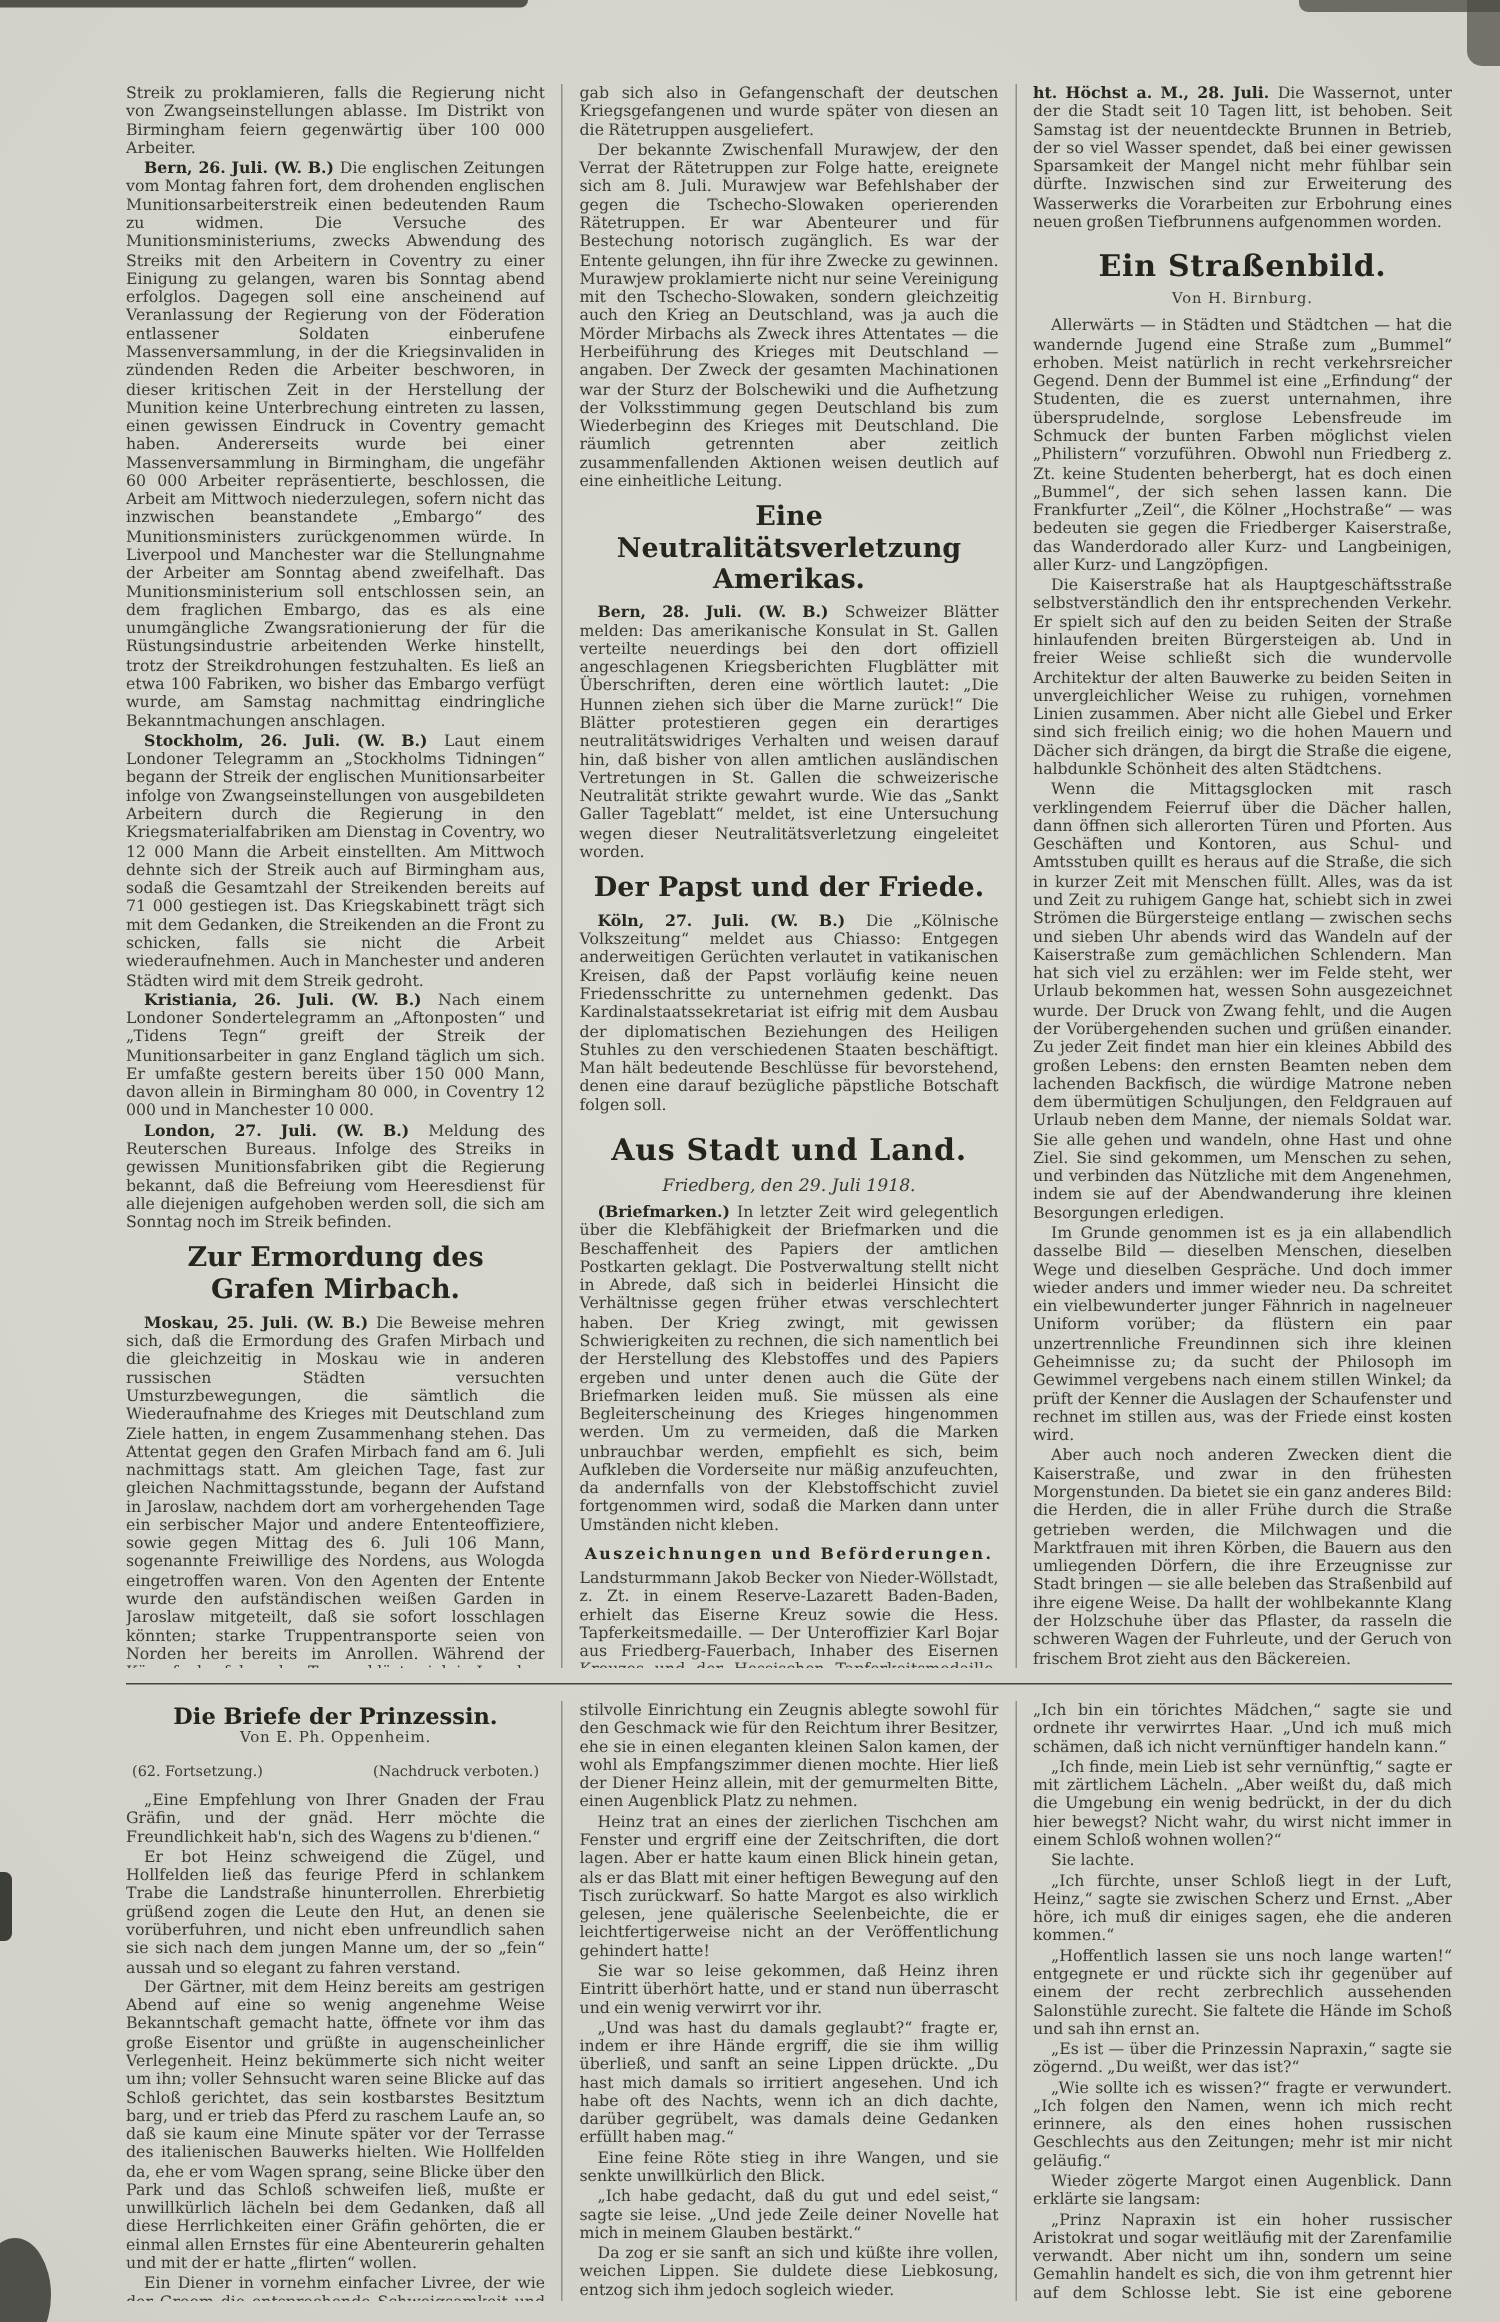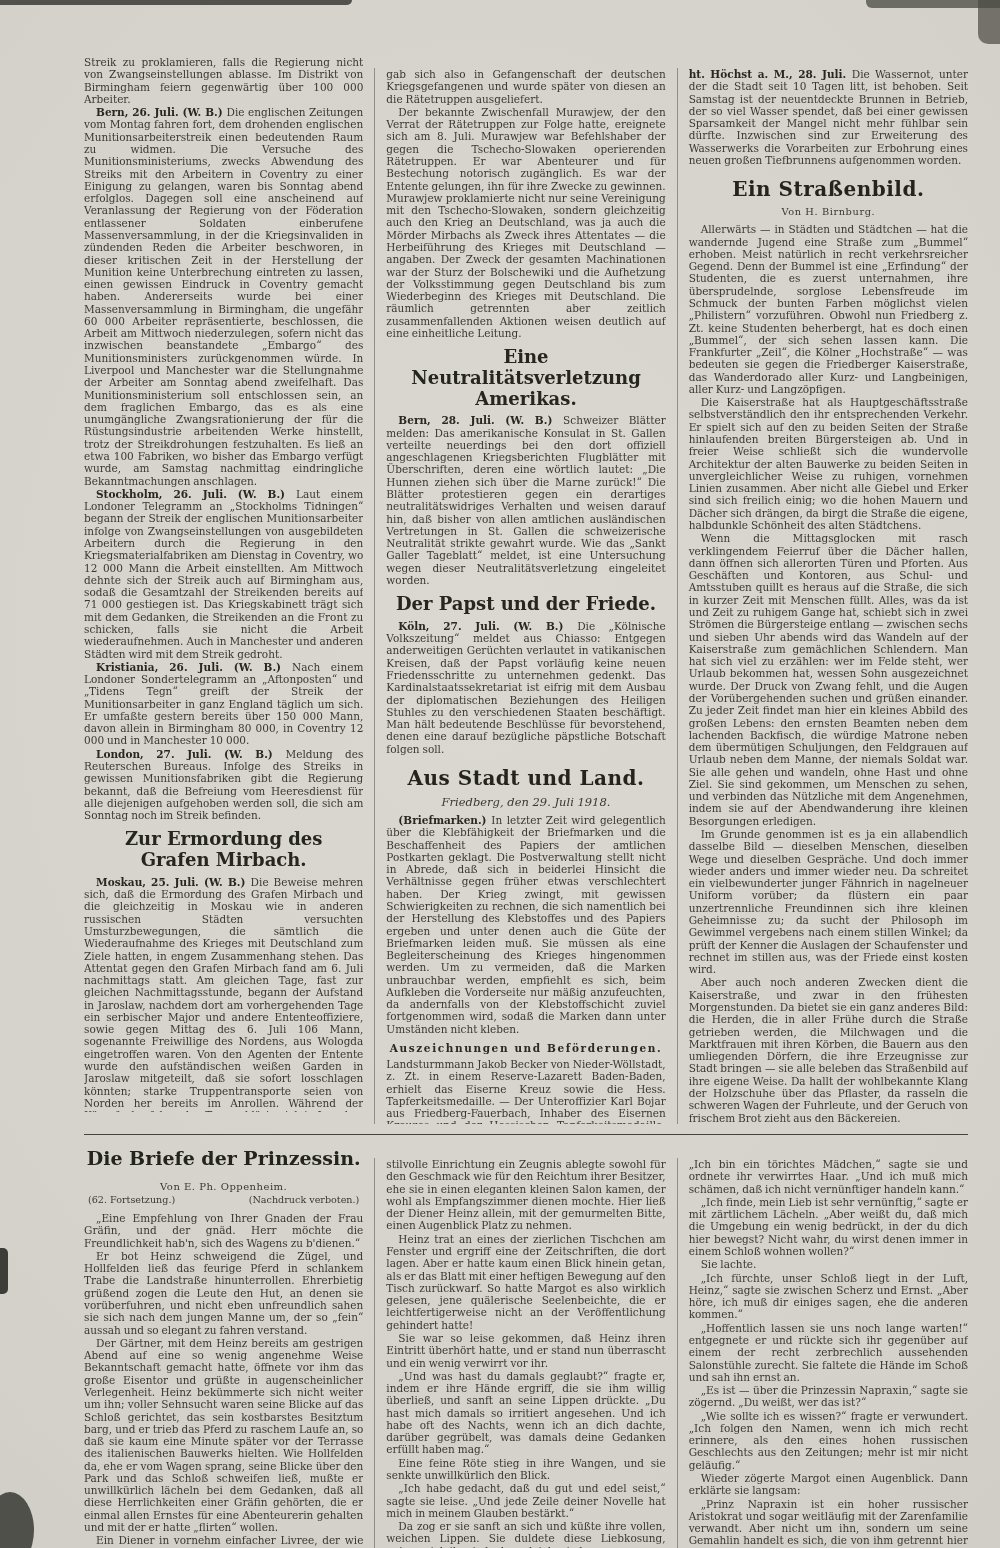--- a/index.html
+++ b/index.html
@@ -7,33 +7,33 @@
   .page{
     position:relative; width:1000px; height:1548px; margin:0 auto; overflow:hidden;
     background: radial-gradient(ellipse 130% 110% at 48% 42%, #dad8d1 0%, #d3d1ca 55%, #c9c7bf 85%, #bcbab2 100%);
     font-family:"DejaVu Serif","Liberation Serif",serif; color:#3a3833;
   }
   .content{ position:absolute; left:84px; top:56px; width:884px; }
   .grid{ display:flex;justify-content:flex-end; }
   .col{ flex:1 1 0; overflow:hidden; text-align:justify; }
   .grid-top .col{ height:1056px; }
   .grid-serial .col{ height:400px; }
-  .col + .col{ border-left:1px solid rgba(75,72,64,.5); padding-left:11px; margin-left:11px;margin-top:12px; }
+  .col + .col{ border-left:1px solid rgba(75,72,64,.5); padding-left:11px; margin-left:11px; }
   .para{ font-size:10.5px; line-height:1.17; text-indent:12px; margin-bottom:1px; word-spacing:-0.4px; }
   .noindent{ text-indent:0; }
   .lead{ font-weight:bold; color:#29281f; }
   .lead::after{ content:" "; }
   .head{ font-size:18px; text-align:center; font-weight:bold; color:#26251f; margin:8px 6px 5px; line-height:1.15; text-indent:0; }
   .bighead{ font-size:20px; text-align:center; font-weight:bold; color:#24231e; margin:12px 0 6px; line-height:1.1; letter-spacing:.5px; }
   .subhead{ font-size:10.5px; text-align:center; font-weight:bold; letter-spacing:1.6px; margin:7px 0 4px; color:#2a2925; }
   .dateline{ text-align:center; font-style:italic; font-size:11.5px; margin:3px 0 5px; text-indent:0; }
   .byline{ text-align:center; font-size:9.8px; letter-spacing:.6px; margin:0 0 6px; text-indent:0; }
   .divider{ border:0; border-top:1.6px solid #45433c; margin:10px 0 11px; width:100%; }
-  .f-title{ font-size:19px; font-weight:bold; text-align:center; margin:1px 0 12px; color:#24231e; }
-  .f-byline{ text-align:center; font-size:10px; letter-spacing:.5px; margin-bottom:2px; }
+  .f-title{ font-size:15px; font-weight:bold; text-align:center; margin:1px 0 0; color:#24231e; }
+  .f-byline{ text-align:center; font-size:10px; letter-spacing:.5px; margin-bottom:12px; }
   .f-meta{ display:flex; justify-content:space-between; font-size:9.6px; margin:0 4px 7px; }
   .artifact{ position:absolute; }
   .art-top{ left:0; top:0; width:352px; height:5px; background:#45433d; border-radius:0 0 5px 0; opacity:.9; }
   .art-tr1{ right:0; top:0; width:134px; height:8px; background:#4a4842; opacity:.75; border-radius:0 0 0 6px; }
   .art-tr2{ right:0; top:0; width:22px; height:44px; background:#4a4842; opacity:.7; border-radius:0 0 0 10px; }
   .art-left{ left:0; top:1248px; width:8px; height:46px; background:#2e2d29; border-radius:0 5px 5px 0; opacity:.9; }
   .art-bl{ left:-14px; top:1492px; width:48px; height:76px; background:#3a3934; border-radius:50%; opacity:.85; }
 </style>
 </head>
 <body>
@@ -104,21 +104,21 @@
           <p class="para noindent">stilvolle Einrichtung ein Zeugnis ablegte sowohl für den Geschmack wie für den Reichtum ihrer Besitzer, ehe sie in einen eleganten kleinen Salon kamen, der wohl als Empfangszimmer dienen mochte. Hier ließ der Diener Heinz allein, mit der gemurmelten Bitte, einen Augenblick Platz zu nehmen.</p>
           <p class="para">Heinz trat an eines der zierlichen Tischchen am Fenster und ergriff eine der Zeitschriften, die dort lagen. Aber er hatte kaum einen Blick hinein getan, als er das Blatt mit einer heftigen Bewegung auf den Tisch zurückwarf. So hatte Margot es also wirklich gelesen, jene quälerische Seelenbeichte, die er leichtfertigerweise nicht an der Veröffentlichung gehindert hatte!</p>
           <p class="para">Sie war so leise gekommen, daß Heinz ihren Eintritt überhört hatte, und er stand nun überrascht und ein wenig verwirrt vor ihr.</p>
           <p class="para">„Und was hast du damals geglaubt?“ fragte er, indem er ihre Hände ergriff, die sie ihm willig überließ, und sanft an seine Lippen drückte. „Du hast mich damals so irritiert angesehen. Und ich habe oft des Nachts, wenn ich an dich dachte, darüber gegrübelt, was damals deine Gedanken erfüllt haben mag.“</p>
           <p class="para">Eine feine Röte stieg in ihre Wangen, und sie senkte unwillkürlich den Blick.</p>
           <p class="para">„Ich habe gedacht, daß du gut und edel seist,“ sagte sie leise. „Und jede Zeile deiner Novelle hat mich in meinem Glauben bestärkt.“</p>
           <p class="para">Da zog er sie sanft an sich und küßte ihre vollen, weichen Lippen. Sie duldete diese Liebkosung, entzog sich ihm jedoch sogleich wieder.</p>
         </div>
       <div class="col">
           <p class="para noindent">„Ich bin ein törichtes Mädchen,“ sagte sie und ordnete ihr verwirrtes Haar. „Und ich muß mich schämen, daß ich nicht vernünftiger handeln kann.“</p>
-          <p class="para">„Ich finde, mein Lieb ist sehr vernünftig,“ sagte er mit zärtlichem Lächeln. „Aber weißt du, daß mich die Umgebung ein wenig bedrückt, in der du dich hier bewegst? Nicht wahr, du wirst denen immer in einem Schloß wohnen wollen?“</p>
+          <p class="para">„Ich finde, mein Lieb ist sehr vernünftig,“ sagte er mit zärtlichem Lächeln. „Aber weißt du, daß mich die Umgebung ein wenig bedrückt, in der du dich hier bewegst? Nicht wahr, du wirst nicht immer in einem Schloß wohnen wollen?“</p>
           <p class="para">Sie lachte.</p>
           <p class="para">„Ich fürchte, unser Schloß liegt in der Luft, Heinz,“ sagte sie zwischen Scherz und Ernst. „Aber höre, ich muß dir einiges sagen, ehe die anderen kommen.“</p>
           <p class="para">„Hoffentlich lassen sie uns noch lange warten!“ entgegnete er und rückte sich ihr gegenüber auf einem der recht zerbrechlich aussehenden Salonstühle zurecht. Sie faltete die Hände im Schoß und sah ihn ernst an.</p>
           <p class="para">„Es ist — über die Prinzessin Napraxin,“ sagte sie zögernd. „Du weißt, wer das ist?“</p>
           <p class="para">„Wie sollte ich es wissen?“ fragte er verwundert. „Ich folgen den Namen, wenn ich mich recht erinnere, als den eines hohen russischen Geschlechts aus den Zeitungen; mehr ist mir nicht geläufig.“</p>
           <p class="para">Wieder zögerte Margot einen Augenblick. Dann erklärte sie langsam:</p>
           <p class="para">„Prinz Napraxin ist ein hoher russischer Aristokrat und sogar weitläufig mit der Zarenfamilie verwandt. Aber nicht um ihn, sondern um seine Gemahlin handelt es sich, die von ihm getrennt hier auf dem Schlosse lebt. Sie ist eine geborene Komtesse Maria von Waldendorf, die jüngere Schwester der Gräfin, die du in Berlin kennengelernt hast.“</p>
         </div>
     </section>
 

